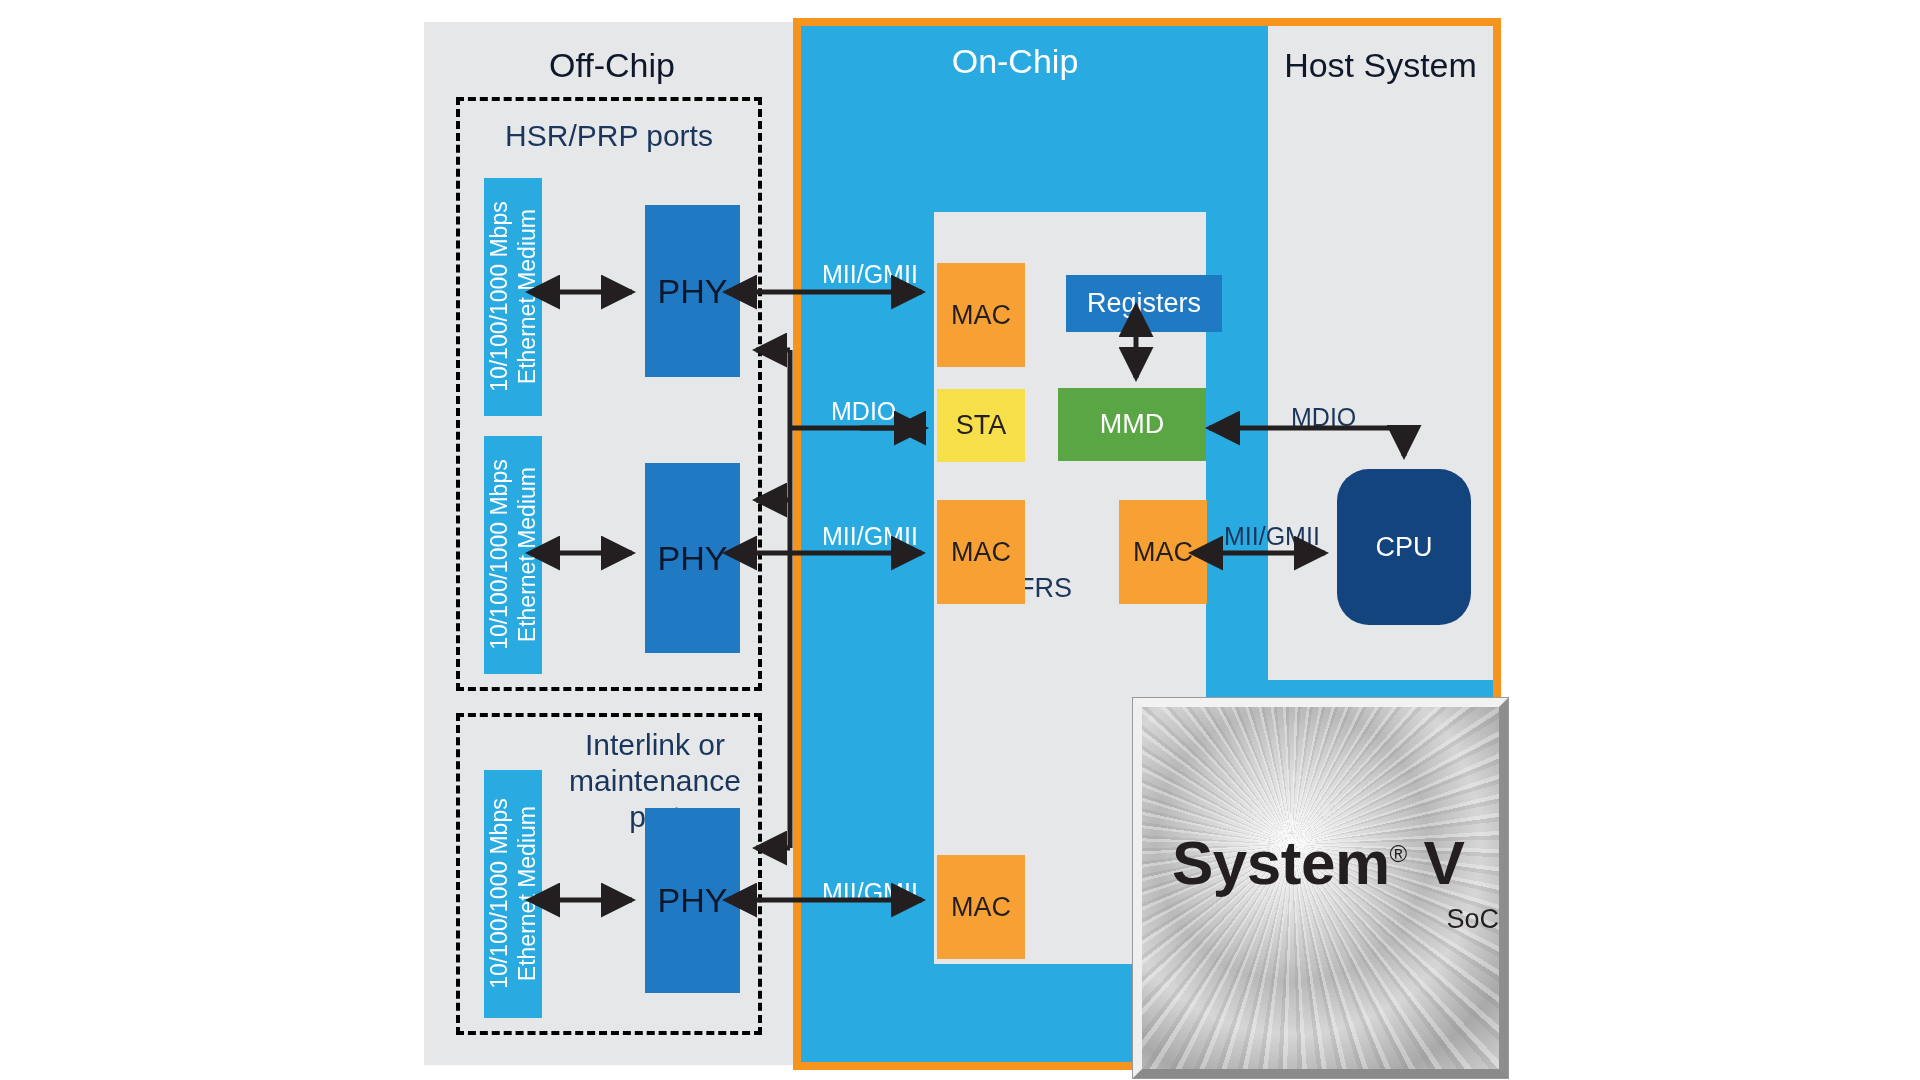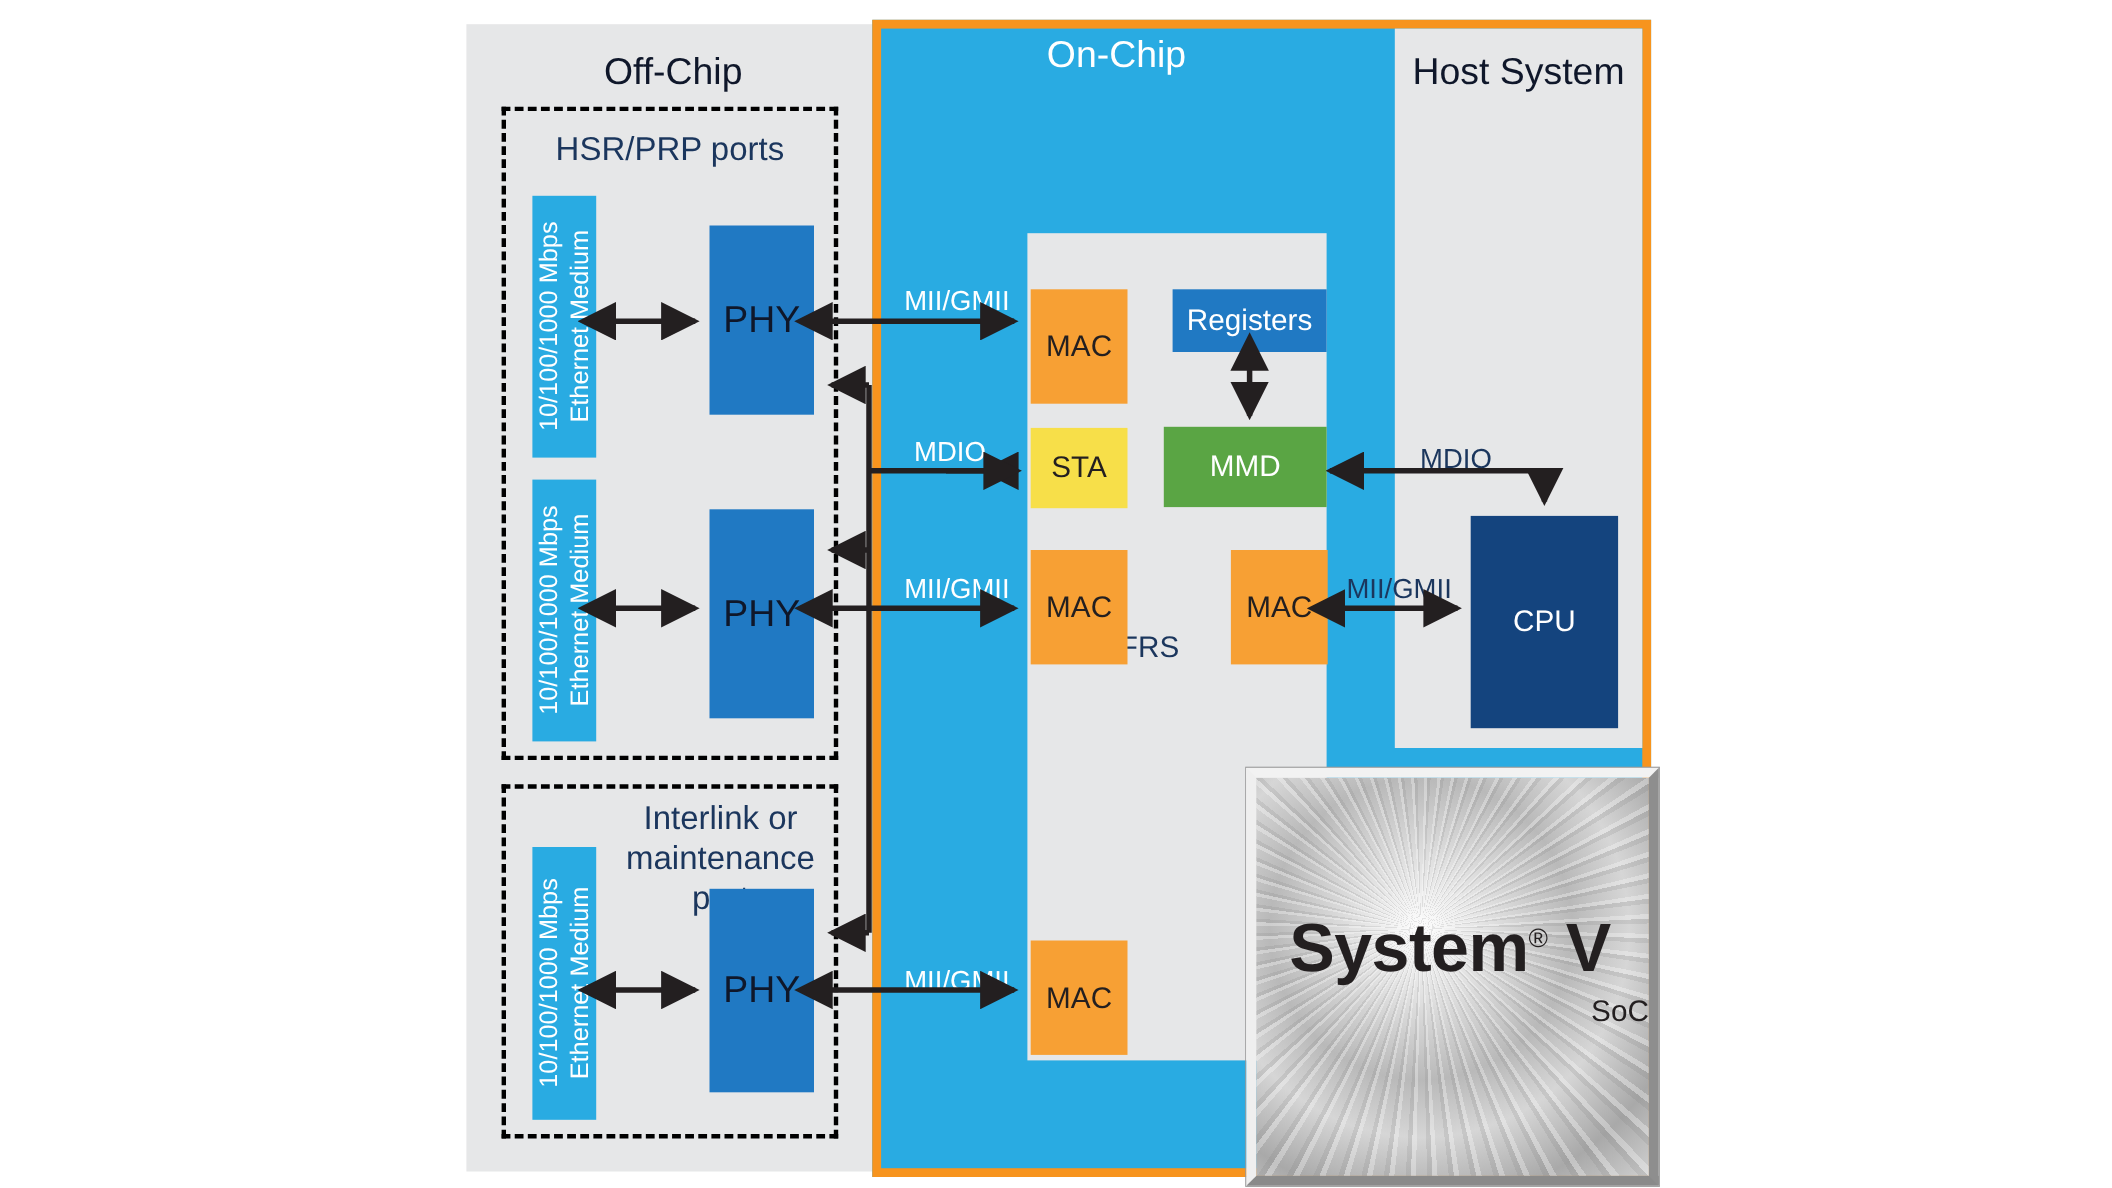--- a/index.html
+++ b/index.html
@@ -96,38 +96,38 @@
       <div>10/100/1000 Mbps</div>
       <div>Ethernet Medium</div>
     </div>
   </div>
 
   <div class="abs blk blk-phy" style="left:645px;top:205px;width:95px;height:172px;">PHY</div>
   <div class="abs blk blk-phy" style="left:645px;top:463px;width:95px;height:190px;">PHY</div>
   <div class="abs blk blk-phy" style="left:645px;top:808px;width:95px;height:185px;">PHY</div>
 
   <div class="abs panel-onchip" style="left:793px;top:18px;width:708px;height:1052px;"></div>
-  <div class="abs title-white" style="left:860px;top:31px;width:310px;">On-Chip</div>
+  <div class="abs title-white" style="left:860px;top:42px;width:310px;">On-Chip</div>
 
   <div class="abs panel-host" style="left:1268px;top:26px;width:225px;height:654px;"></div>
   <div class="abs title-dark" style="left:1268px;top:46px;width:225px;">Host System</div>
 
   <div class="abs panel-frs" style="left:934px;top:212px;width:272px;height:752px;"></div>
   <div class="abs frs-label" style="left:1000px;top:573px;width:90px;text-align:center;">FRS</div>
 
   <div class="abs blk blk-mac" style="left:937px;top:263px;width:88px;height:104px;">MAC</div>
   <div class="abs blk blk-sta" style="left:937px;top:389px;width:88px;height:73px;">STA</div>
   <div class="abs blk blk-mac" style="left:937px;top:500px;width:88px;height:104px;">MAC</div>
   <div class="abs blk blk-mac" style="left:937px;top:855px;width:88px;height:104px;">MAC</div>
   <div class="abs blk blk-mac" style="left:1119px;top:500px;width:88px;height:104px;">MAC</div>
 
-  <div class="abs blk blk-reg" style="left:1066px;top:263px;width:140px;height:57px;">Registers</div>
+  <div class="abs blk blk-reg" style="left:1066px;top:275px;width:156px;height:57px;">Registers</div>
   <div class="abs blk blk-mmd" style="left:1058px;top:388px;width:148px;height:73px;">MMD</div>
 
-  <div class="abs blk blk-cpu" style="left:1337px;top:469px;width:134px;height:193px;">CPU</div>
+  <div class="abs blk blk-cpu" style="left:1337px;top:469px;width:134px;height:156px;border-radius:32px;">CPU</div>
 
   <div class="abs lbl-white" style="left:822px;top:260px;">MII/GMII</div>
   <div class="abs lbl-white" style="left:831px;top:397px;">MDIO</div>
   <div class="abs lbl-white" style="left:822px;top:522px;">MII/GMII</div>
   <div class="abs lbl-white" style="left:822px;top:878px;">MII/GMII</div>
   <div class="abs lbl-dark" style="left:1291px;top:403px;">MDIO</div>
   <div class="abs lbl-dark" style="left:1224px;top:522px;">MII/GMII</div>
 
   <svg id="wires" viewBox="0 0 1920 1080" xmlns="http://www.w3.org/2000/svg">
     <defs>

